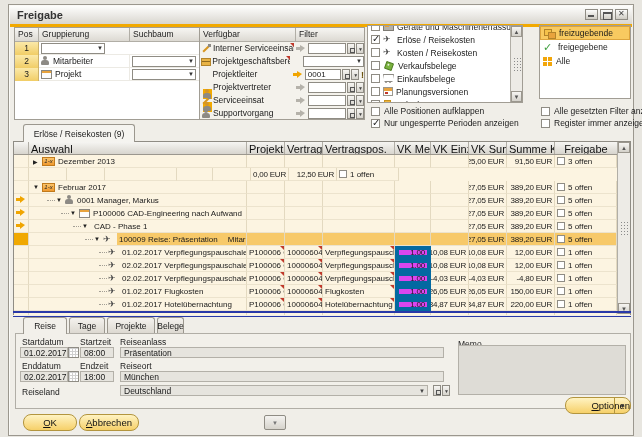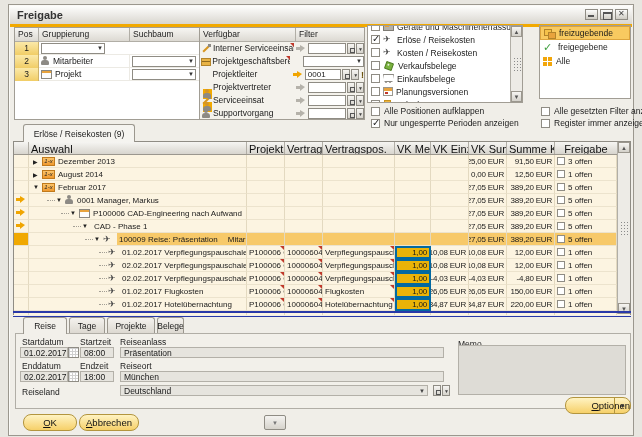--- a/index.html
+++ b/index.html
@@ -97,21 +97,21 @@
 .mtab{position:absolute;left:14px;top:119px;width:112px;height:18px;background:#f5f4f0;border:1px solid #9b978e;border-bottom:none;border-radius:3px 3px 0 0;font-size:8.5px;display:flex;align-items:center;justify-content:center;z-index:3}
 .grid{position:absolute;left:4px;top:136px;width:618px;height:174px;background:#fff;border:1px solid #8f8c84}
 .ghead{display:flex;height:13px;background:linear-gradient(#f6f5f2,#d8d5ce);border-bottom:1px solid #9b978e;font-size:11px;color:#111}
 .ghead span{border-right:1px solid #b1aea6;padding:1px 2px;white-space:nowrap;overflow:hidden}
 .wi{width:15px;flex:0 0 auto}.wa{width:218px;flex:0 0 auto}.wp{width:38px;flex:0 0 auto}.wv{width:38px;flex:0 0 auto}.wvp{width:72px;flex:0 0 auto}.wm{width:36px;flex:0 0 auto}.we{width:38px;flex:0 0 auto}.ws{width:38px;flex:0 0 auto}.wk{width:48px;flex:0 0 auto}.wf{width:62px;flex:0 0 auto}
 .rt{text-align:right}.ct{text-align:center}
 .gr{display:flex;height:13px;background:#fcf4e1;font-size:8px}
 .gc{height:13px;border-right:1px solid #e3d9c0;border-bottom:1px solid #ece3cd;display:flex;align-items:center;overflow:hidden;white-space:nowrap;padding:0 2px}
 .gc.num{justify-content:flex-end;letter-spacing:-0.2px}
 .gc.edit{background:#fff;border:1px solid #c3b econ}
-.gc.edit{background:#eab308;border:2px solid #0369a1}
+.gc.edit{background:#d946ef;border:4px solid #0369a1}
 .ci{width:15px;height:13px;border-right:1px solid #e3d9c0;border-bottom:1px solid #ece3cd;display:flex;align-items:center;justify-content:center;flex:0 0 auto}
 .ci.fill{background:#f0a800}
 .ca{display:flex;align-items:center;padding:0}
 .l0 .ca{padding-left:4px}.l1 .ca{padding-left:18px}.l2 .ca{padding-left:32px}.l3 .ca{padding-left:44px}.l4 .ca{padding-left:56px}.l5 .ca{padding-left:70px}
 .exp{width:9px;font-size:6px;color:#222;flex:0 0 auto}
 .exp.op::before{content:"▼"}.exp.cl::before{content:"▶"}
 .tdot{width:8px;border-top:1px dotted #a39f95;flex:0 0 auto;margin-right:1px}
 .lbl{margin-left:3px;overflow:hidden;white-space:nowrap}
 .hl{flex:1;height:13px;background:#f7c969;display:flex;align-items:center;margin-left:3px}
 .hl .lbl{margin-left:2px}.hl .lbl2{margin-left:10px}
@@ -373,25 +373,20 @@
           <span class="gc we"></span>
       <span class="gc ws num">125,00 EUR</span>
       <span class="gc wk num">91,50 EUR</span>
       <span class="gc wf">
             <i class="cb"></i>
             <span>3 offen</span>
           </span>
     </div>
     <div class="gr l0">
       <span class="ci"></span>
-      <span class="gc ca wa">
-            <i class="exp cl"></i>
-            <i class="iper"></i>
-            <span class="lbl">August 2014</span>
-          </span>
       <span class="gc wp"></span>
           <span class="gc wv"></span>
           <span class="gc wvp"></span>
           <span class="gc wm"></span>
           <span class="gc we"></span>
       <span class="gc ws num">0,00 EUR</span>
       <span class="gc wk num">12,50 EUR</span>
       <span class="gc wf">
             <i class="cb"></i>
             <span>1 offen</span>

